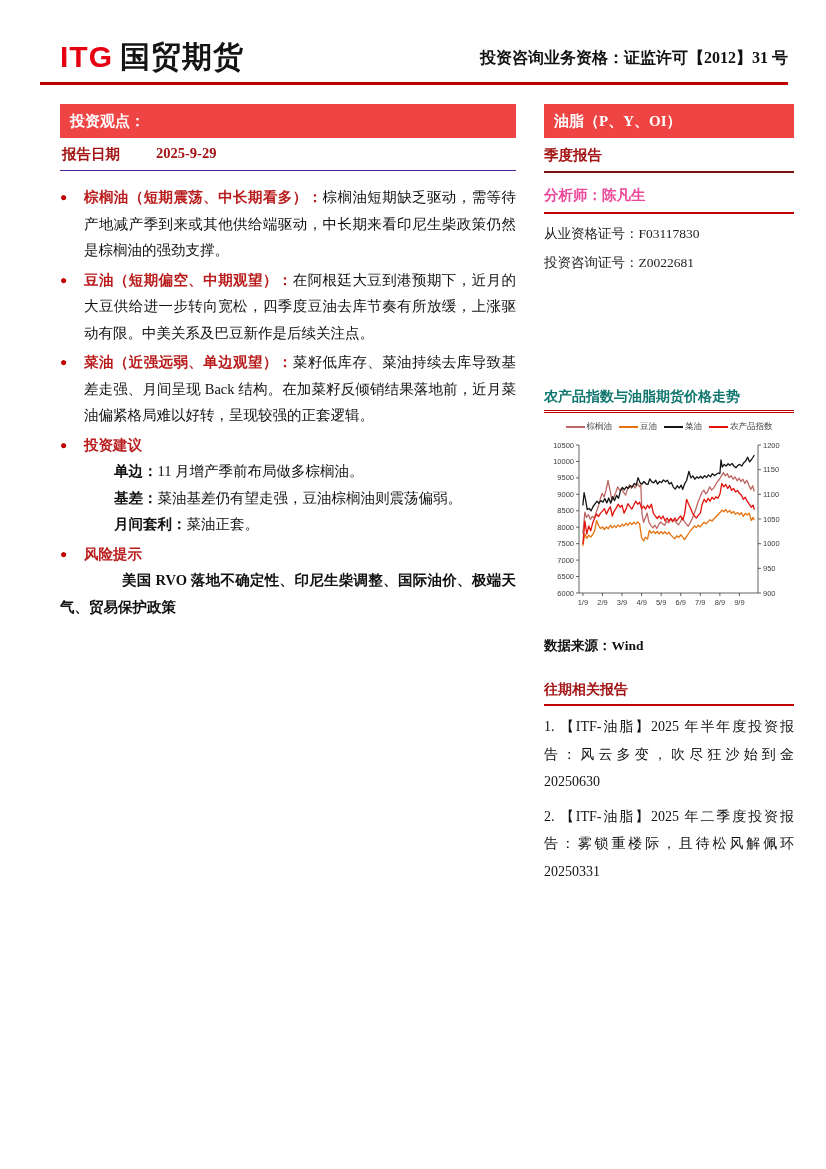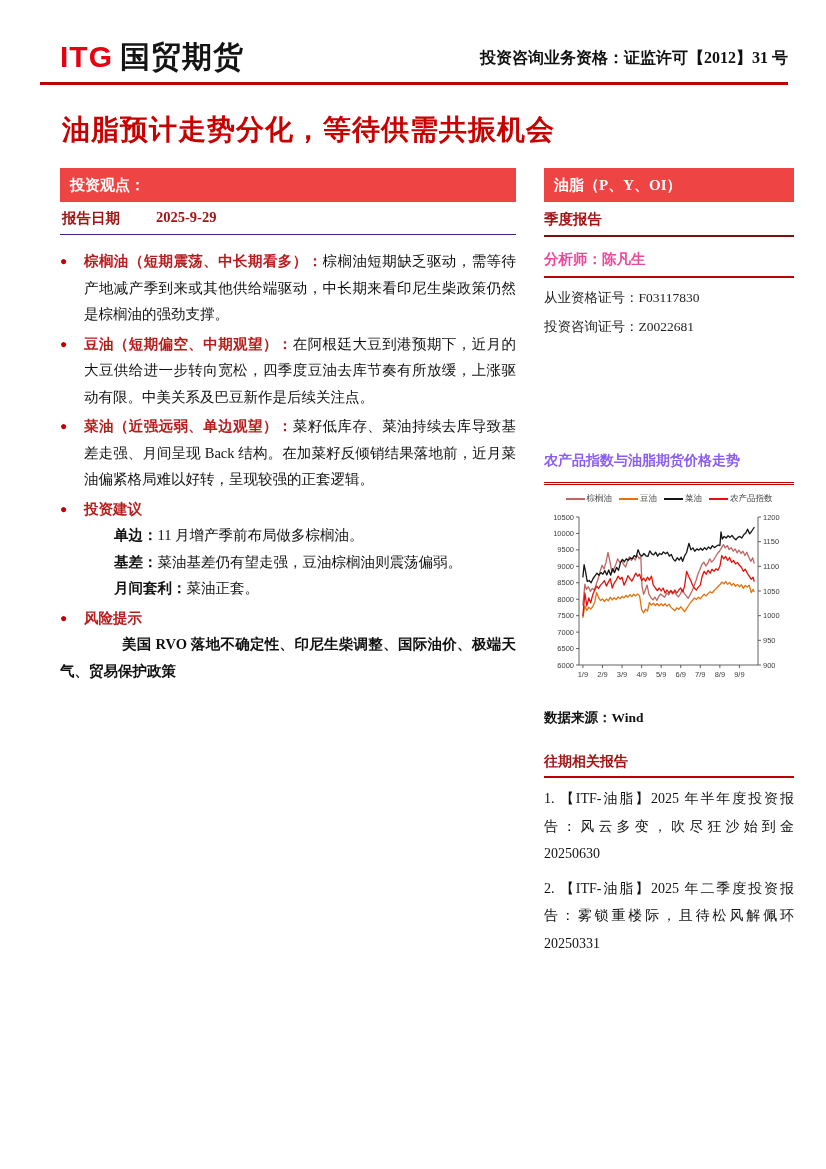--- a/index.html
+++ b/index.html
@@ -40,21 +40,21 @@
   .risk-text{font-weight:bold;margin-left:-24px;text-indent:62px;}
 
   
   .sub-type{margin-top:8px;color:#A31515;font-weight:bold;font-size:14.5px;
             padding-bottom:6px;border-bottom:2px solid #7A1212;}
   .analyst{margin-top:13px;font-weight:bold;font-size:14.5px;color:#ec4899;
            padding-bottom:7px;border-bottom:2px solid #C00000;}
   .cert{margin-top:11px;font-size:13.5px;color:#222;}
 
   .chart-block{margin-top:116px;}
-  .chart-title{color:#8b5cf6;font-weight:bold;font-size:14px;padding-bottom:12px;
+  .chart-title{color:#0f766e;font-weight:bold;font-size:14px;padding-bottom:4px;
                border-bottom:3px double #C00000;}
   .legend{display:flex;justify-content:center;gap:7px;margin-top:8px;
           font-family:"Liberation Sans",sans-serif;font-size:8.5px;color:#444;
           align-items:center;white-space:nowrap;}
   .lg-item{display:inline-flex;align-items:center;gap:2px;}
   .lg-swatch{display:inline-block;width:19px;height:2px;}
   .chart-svg{display:block;margin-top:2px;font-family:"Liberation Sans",sans-serif;}
   .src{margin-top:10px;font-weight:bold;font-size:13.5px;}
 
   .related{margin-top:26px;}
@@ -68,21 +68,20 @@
 <div class="page">
 
   <div class="hdr">
     <div class="logo">
       <span class="itg">ITG</span><span class="cn">国贸期货</span>
     </div>
     <div class="hdr-qual">投资咨询业务资格：证监许可【2012】31 号</div>
   </div>
   <div class="hdr-rule"></div>
 
-  <div class="doc-title">油脂预计走势分化，等待供需共振机会</div>
 
   <div class="cols">
 
     <div class="col-l">
       <div class="red-bar">投资观点：</div>
       <div class="date-row">
         <span>报告日期</span>
         <span>2025-9-29</span>
       </div>
 

